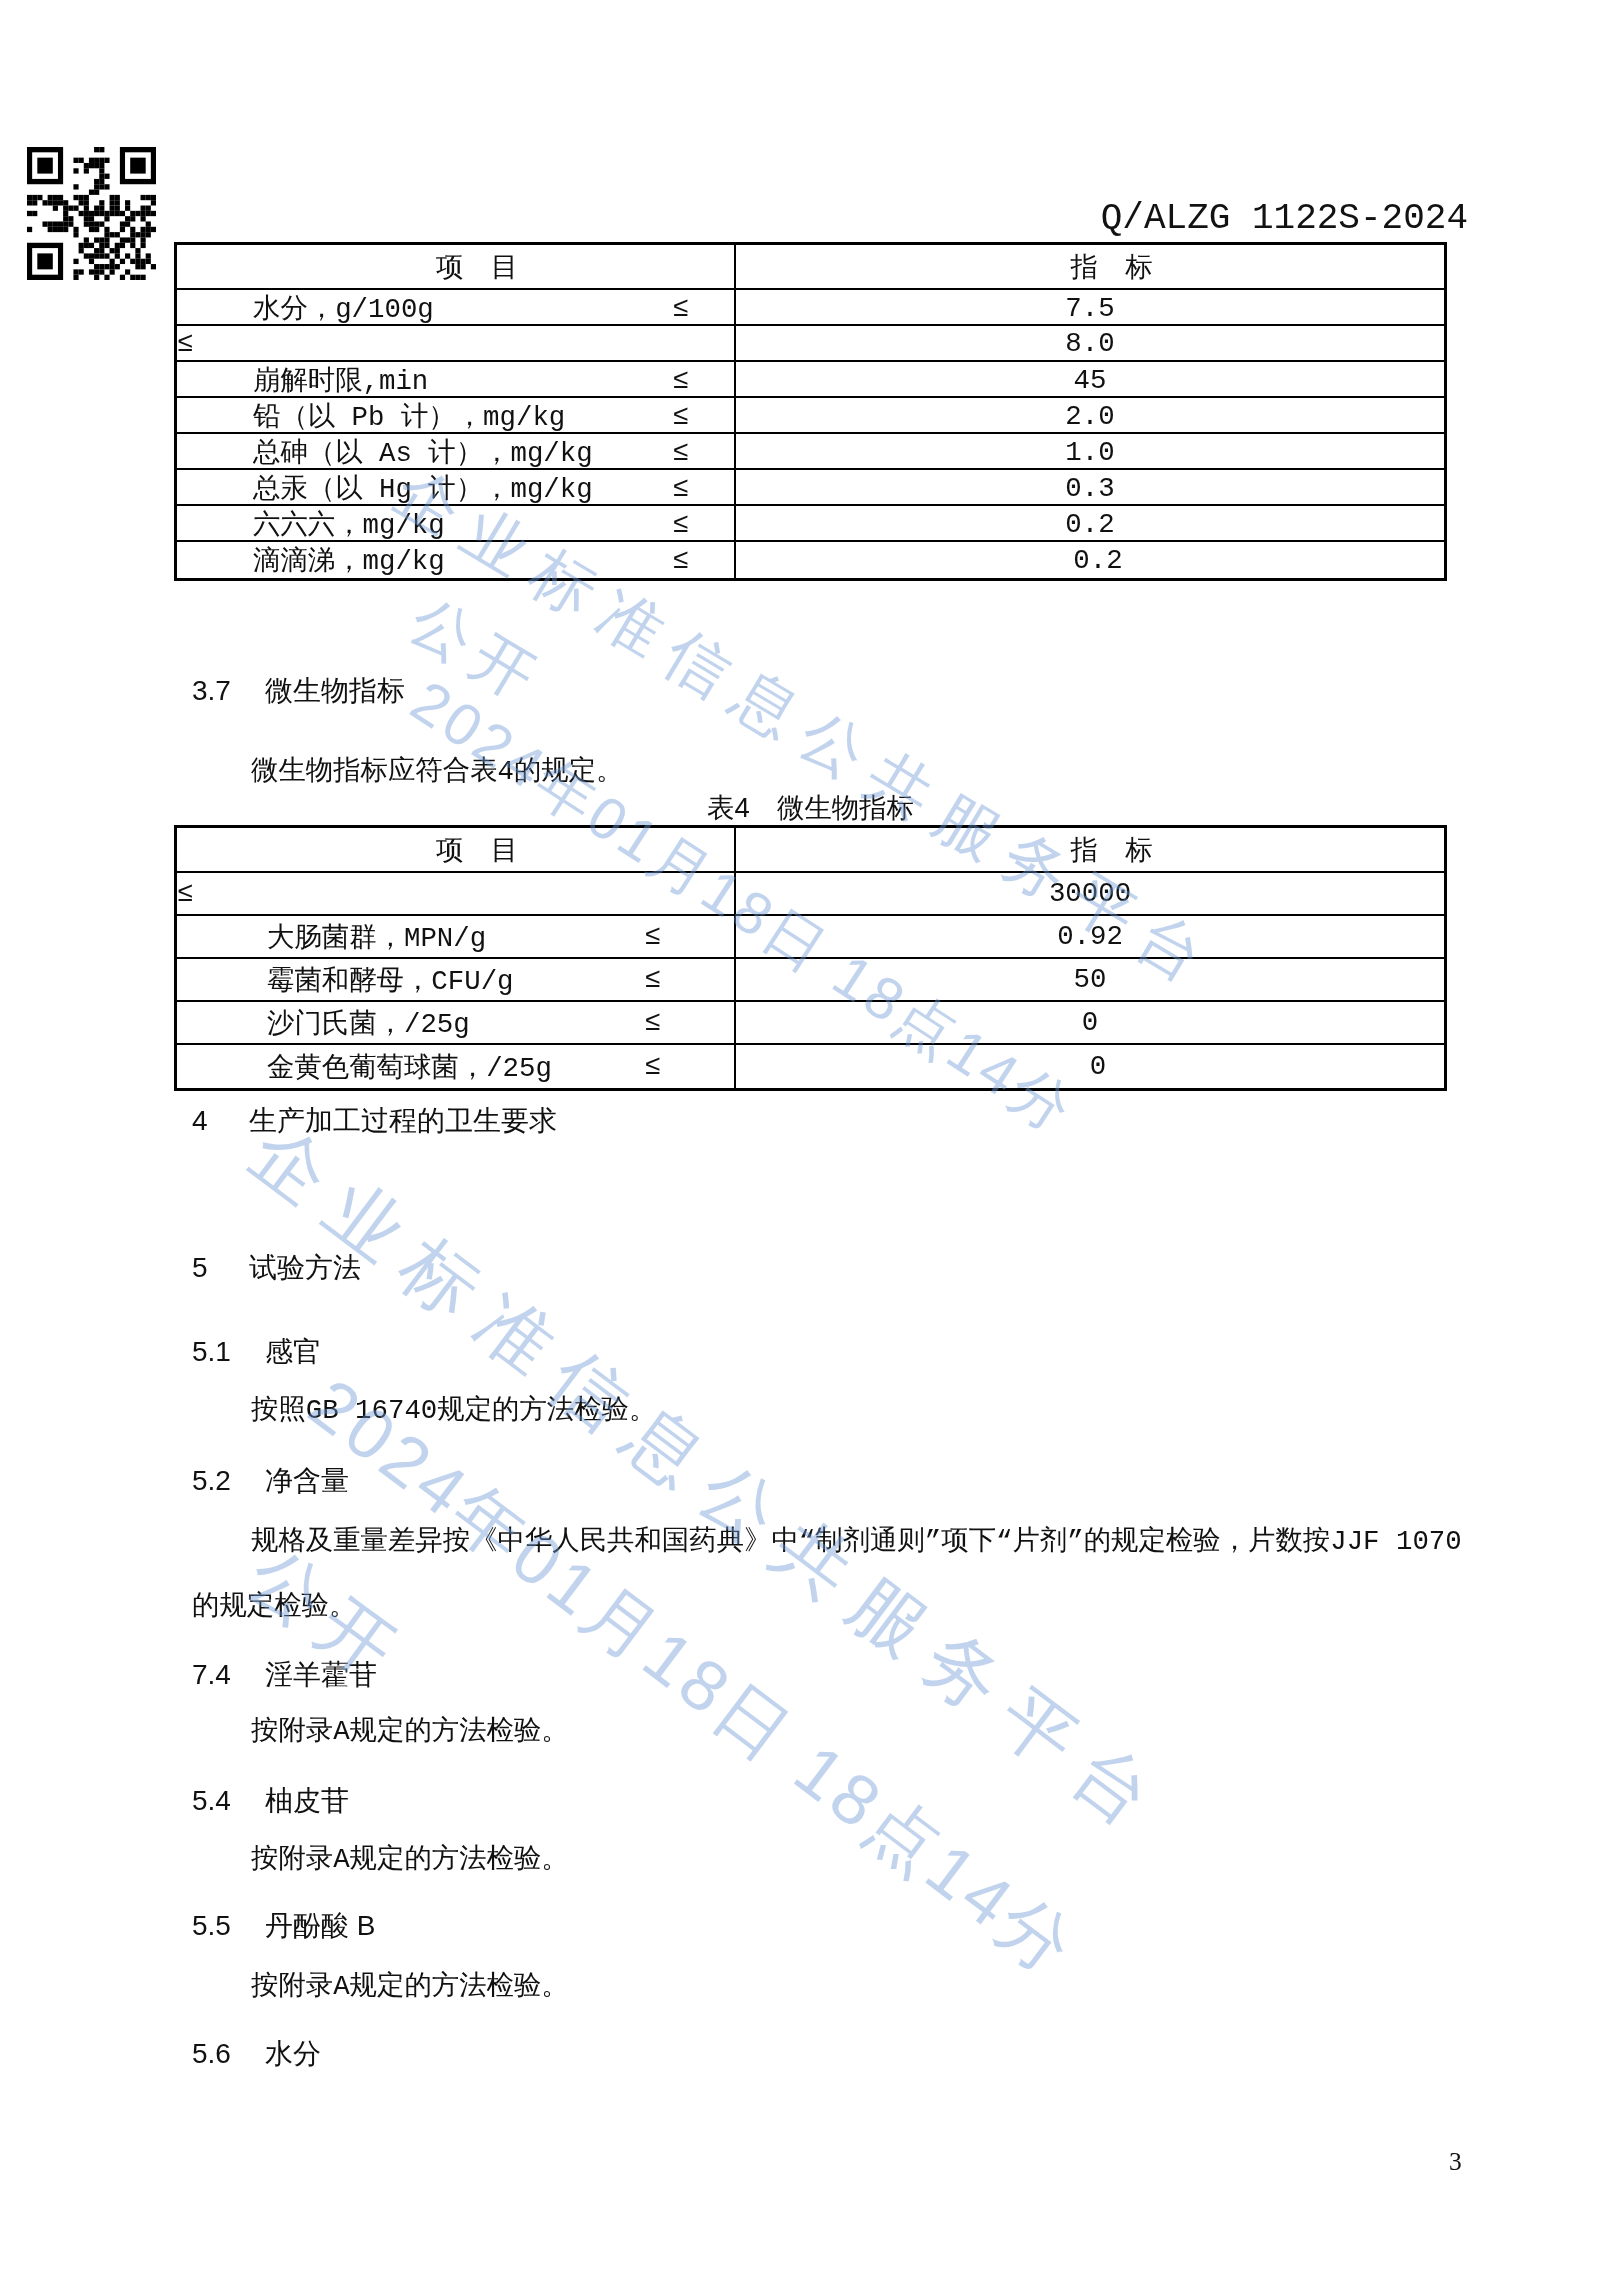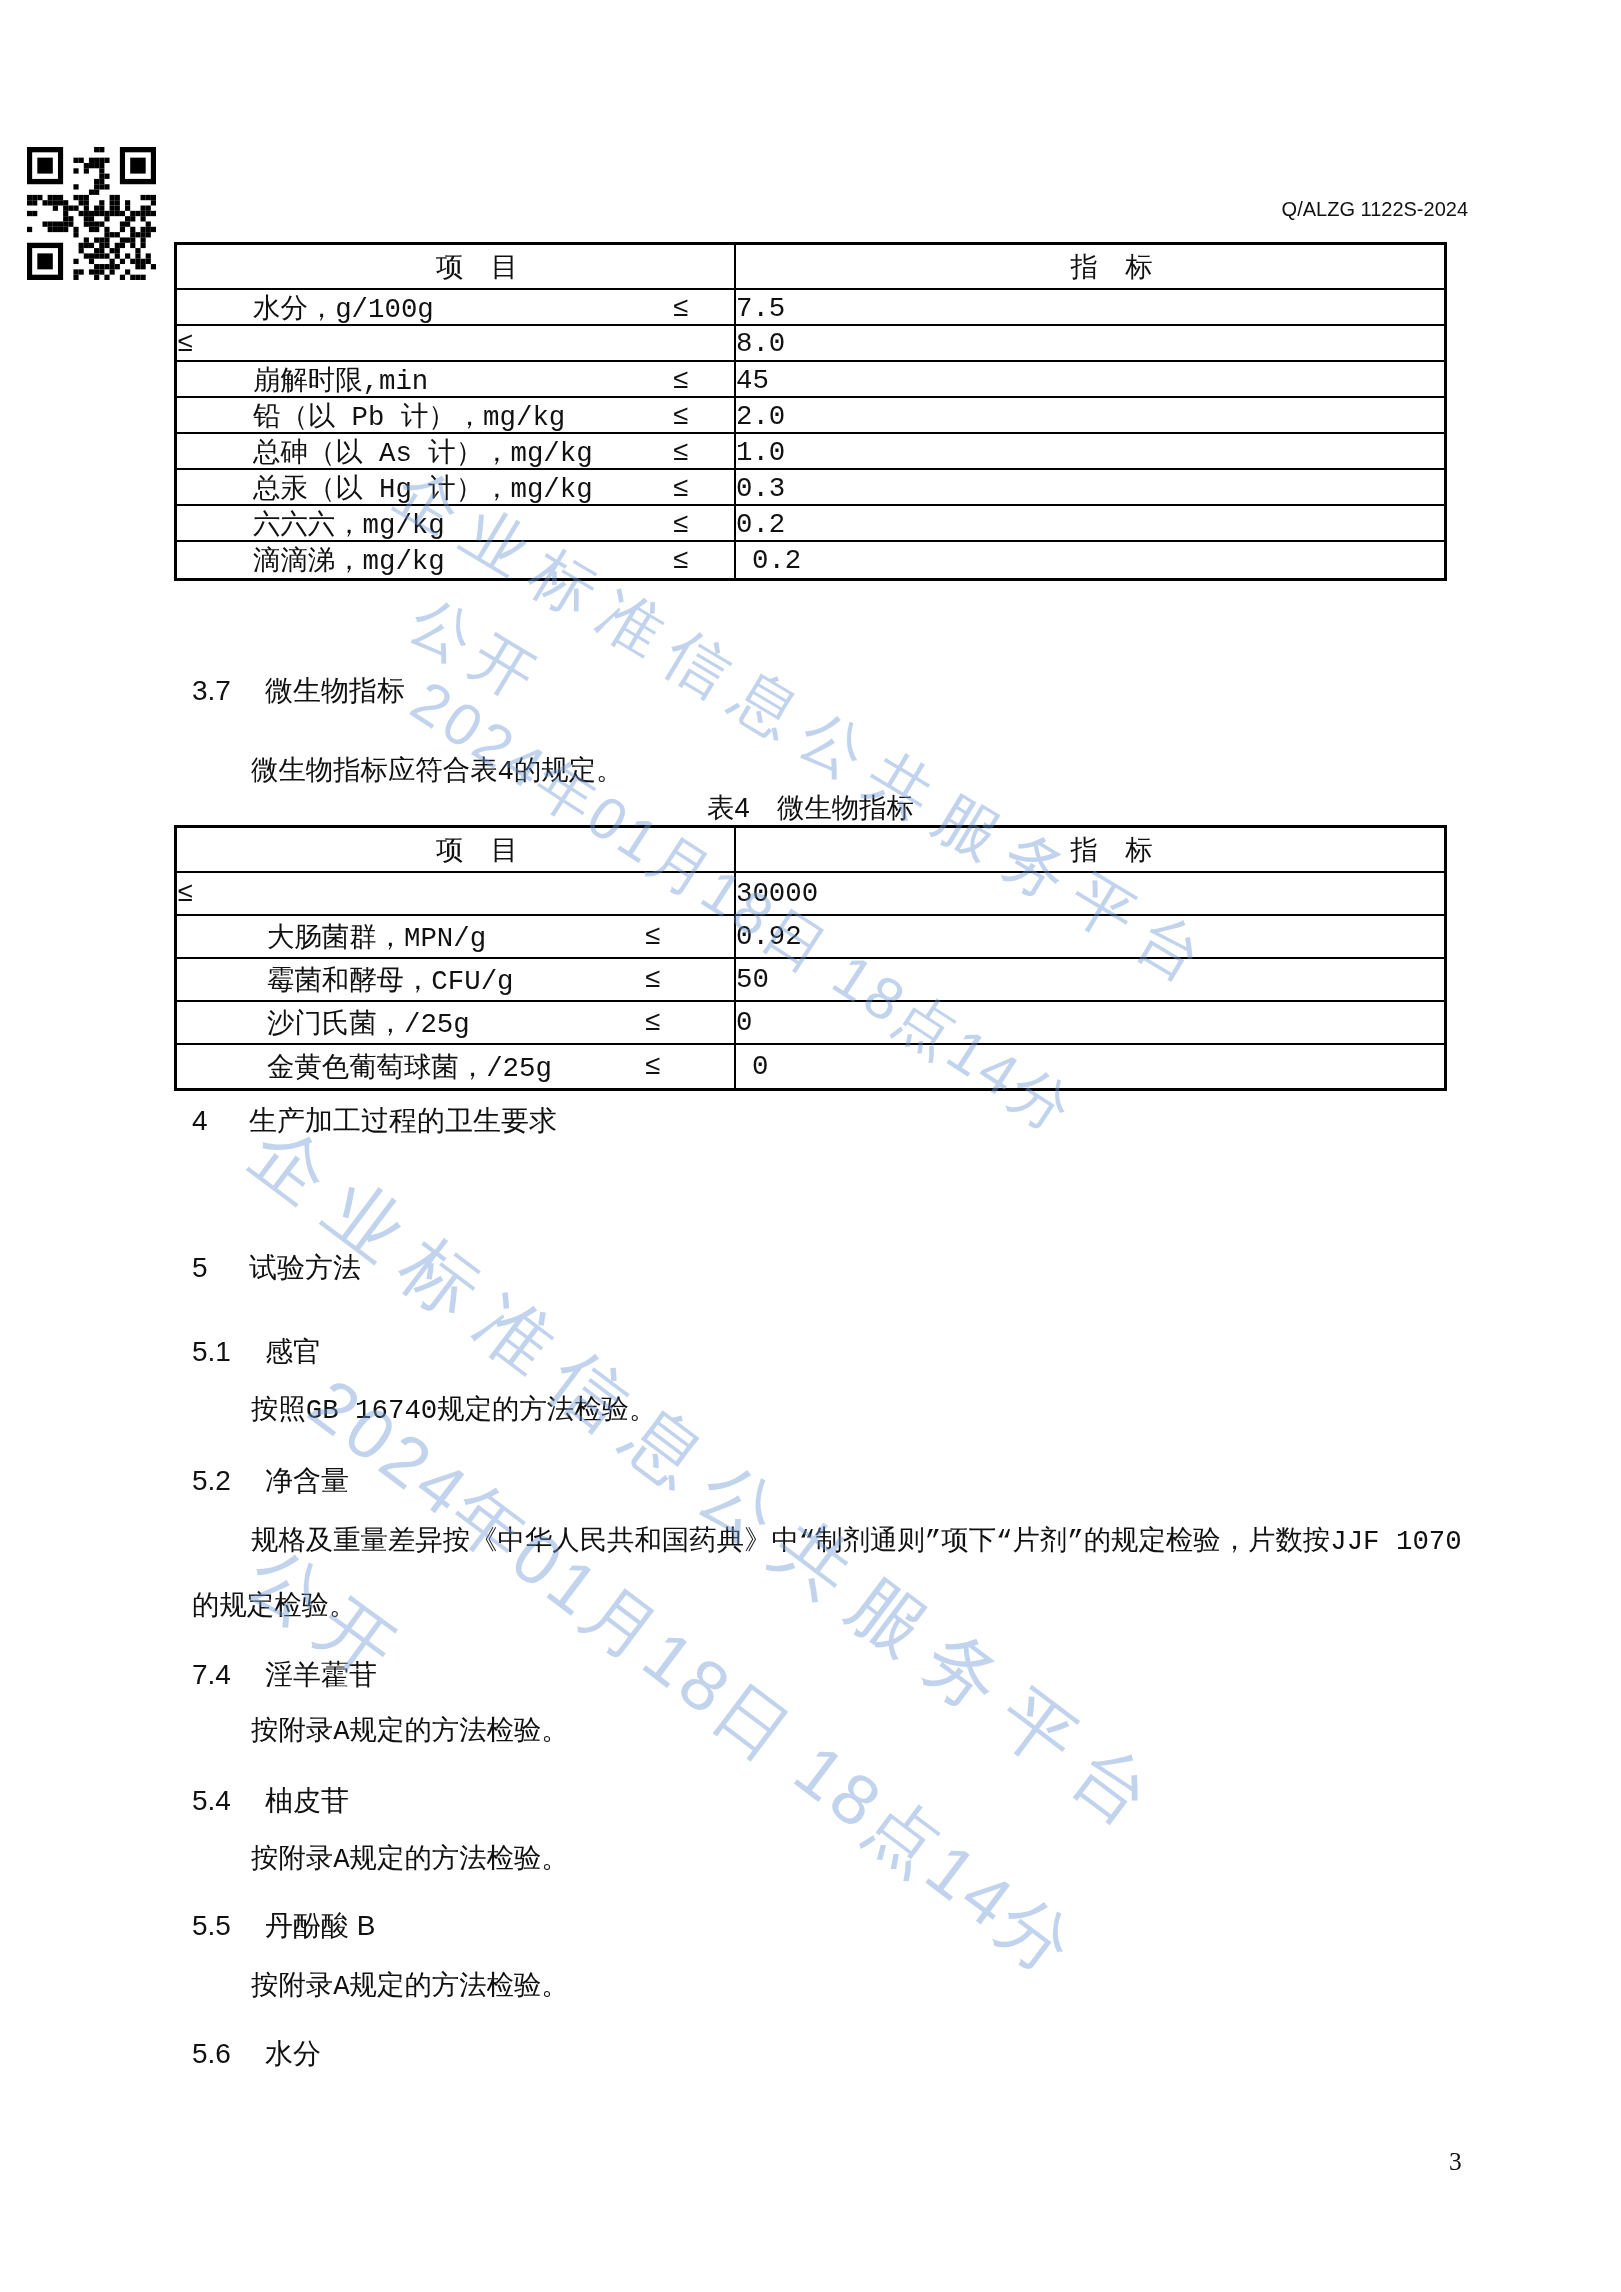--- a/index.html
+++ b/index.html
@@ -1,31 +1,31 @@
 <!DOCTYPE html>
 <html><head>
 <meta charset="utf-8">
 <style>
   html,body{margin:0;padding:0;background:#ffffff;}
   .page{position:relative;width:1621px;height:2293px;background:#ffffff;overflow:hidden;
         font-family:"Liberation Mono","DejaVu Sans Mono",monospace;color:#111;}
 
   
-  .doc-number{position:absolute;top:198px;right:153px;font-family:Liberation Sans, sans-serif;
-              font-size:20px;color:#121212;}
+  .doc-number{position:absolute;top:198px;right:153px;font-family:Liberation Mono, monospace;
+              font-size:36px;color:#121212;}
   .qr{position:absolute;left:27.4px;top:147px;width:129px;height:133px;}
 
   
   .tbl{position:absolute;left:174px;width:1273px;border:3.9px solid #000;box-sizing:border-box;}
   .t-row{display:grid;grid-template-columns:559px 1fr;border-bottom:2.9px solid #000;box-sizing:border-box;}
   .t-row:last-child{border-bottom:none;gap:16px;}
   .td,.th{display:flex;align-items:center;box-sizing:border-box;font-size:27.4px;}
   .td1,.th1{border-right:2.9px solid #000;}
   .th{justify-content:center;padding-left:43px;}
-  .td2{justify-content:flex-start;}
+  .td2{justify-content:center;}
   .td1 .item{flex:1;}
   .le{font-size:27.4px;}
   #table1 .t-row{height:36px;}
   #table1 .t-row.hdr{height:45px;}
   #table1 .item{padding-left:76px;}
   #table1 .le{margin-right:45px;}
   #table4 .t-row{height:43px;}
   #table4 .t-row.hdr{height:45px;}
   #table4 .item{padding-left:90px;}
   #table4 .le{margin-right:73px;}

